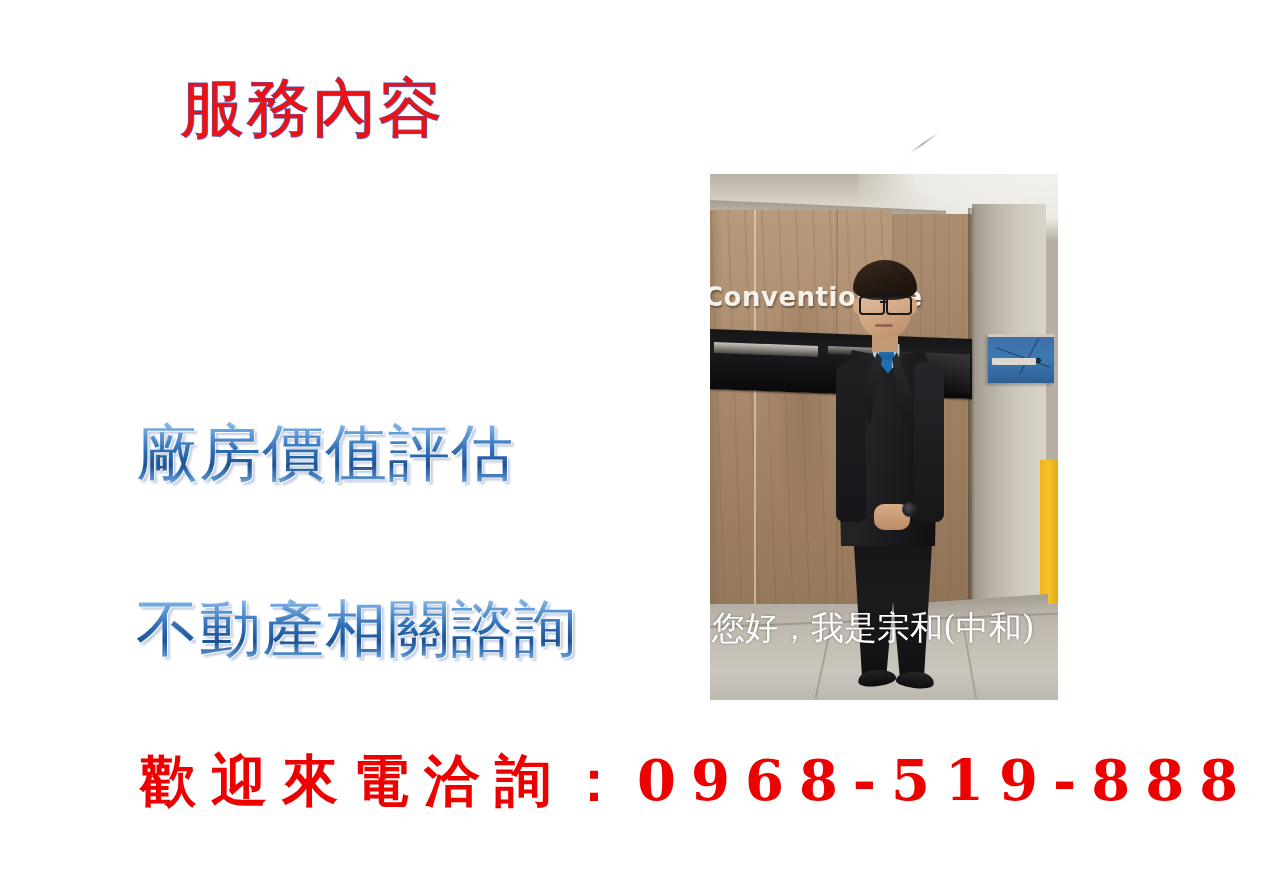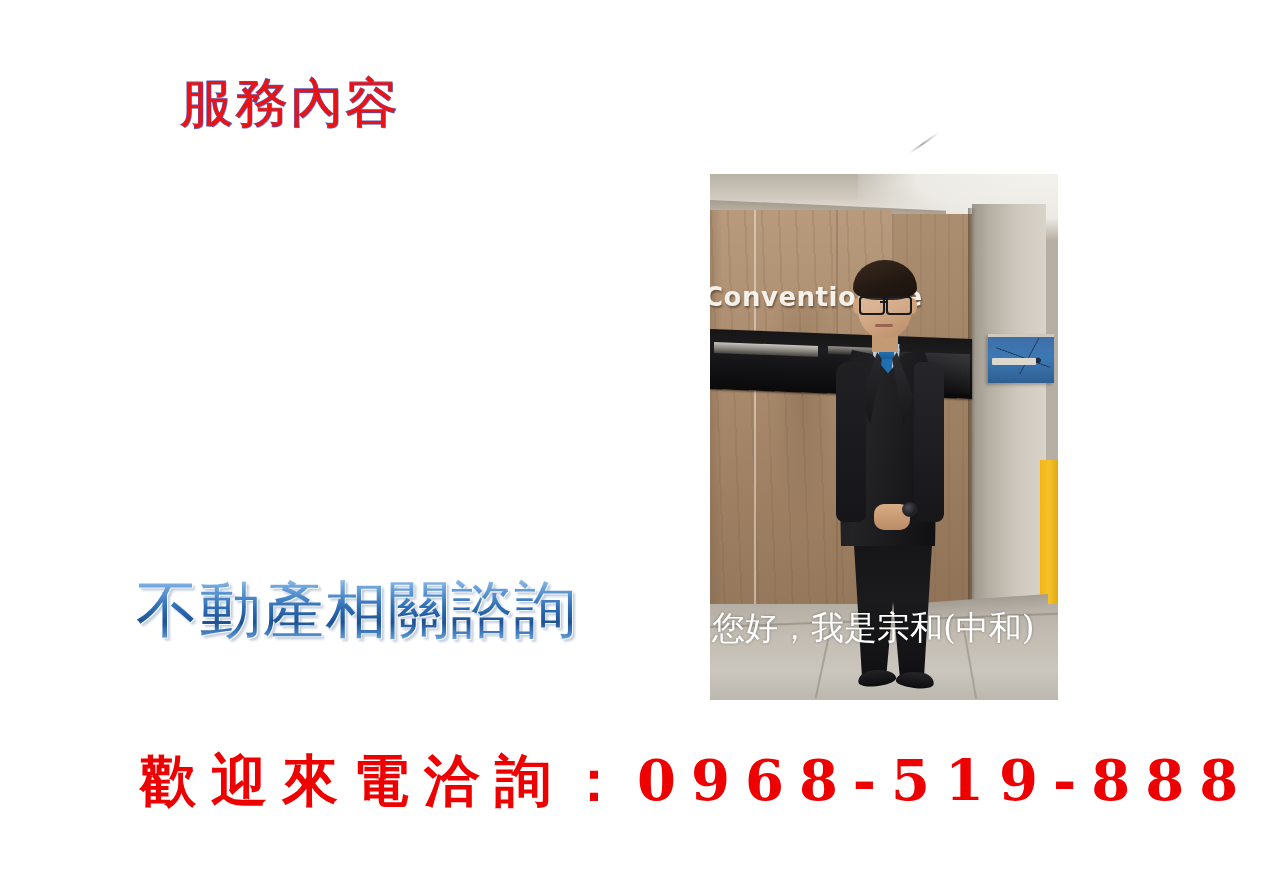--- a/index.html
+++ b/index.html
@@ -18,21 +18,21 @@
     background: #ffffff;
     overflow: hidden;
   }
 
   
   #title {
     position: absolute;
     left: 180px;
     top: 74px;
     font-family: "DejaVu Serif", "Liberation Serif", serif;
-    font-size: 53px;
+    font-size: 64px;
     line-height: 1.08;
     font-weight: 400;
     color: #ee1111;
     letter-spacing: 2px;
     white-space: nowrap;
     -webkit-text-stroke: 1.1px #5a5ab4;
     paint-order: stroke fill;
     text-shadow: 1px 1px 0 rgba(70,70,170,0.55);
   }
 
@@ -55,21 +55,21 @@
        #86b2de 100%);
     -webkit-background-clip: text;
     background-clip: text;
     color: transparent;
     -webkit-text-fill-color: transparent;
     filter: drop-shadow(1px 1px 0 rgba(255,255,255,0.85))
             drop-shadow(2px 2px 1px rgba(40,80,140,0.30));
   }
   #svc-0 { top: 256px; }
   #svc-1 { top: 420px; }
-  #svc-2 { top: 577px; }
+  #svc-2 { top: 596px; }
 
   
   #photo-wrap {
     position: absolute;
     left: 710px;
     top: 174px;
     width: 348px;
     height: 526px;
     overflow: hidden;
     background: #b8afa4;
@@ -380,20 +380,21 @@
     white-space: nowrap;
   }
 </style>
 </head>
 <body>
 
 <div id="slide">
 
   <div id="title">服務內容</div>
 
+  <div id="svc-1" class="svc">廠房價值評估</div>
   <div id="svc-2" class="svc">不動產相關諮詢</div>
 
   <div id="scratch"></div>
 
   <div id="photo-wrap">
 
     <div class="ph" id="ph-ceiling"></div>
     <div class="ph" id="ph-ceiling-curve"></div>
     <div class="ph" id="ph-soffit"></div>
 

